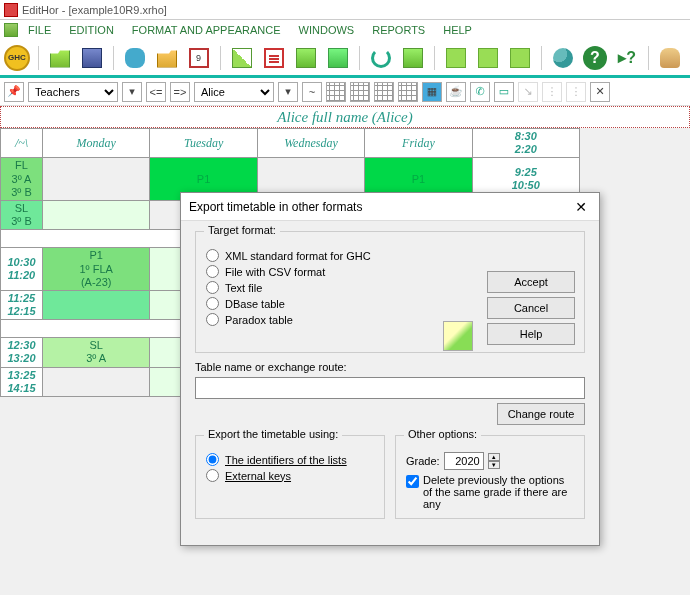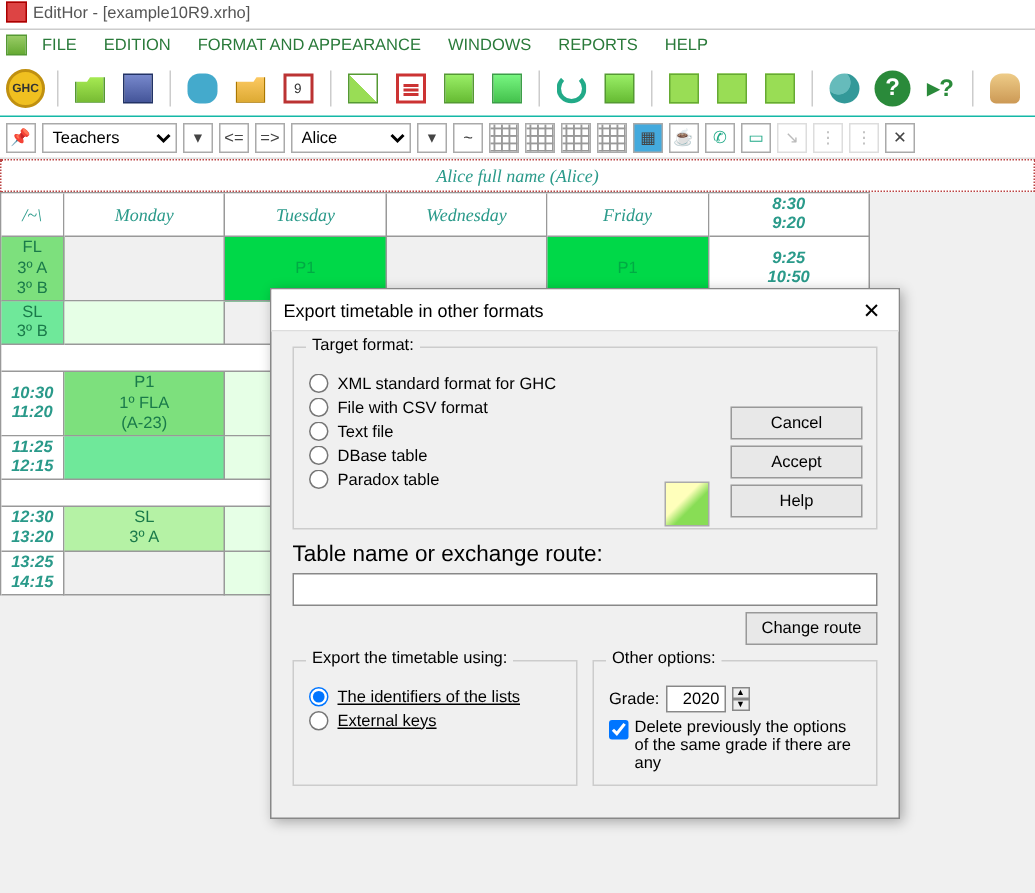--- a/index.html
+++ b/index.html
@@ -1,29 +1,29 @@
 <!DOCTYPE html>
 <html><head>
 <meta charset="utf-8">
 <style>
 * { box-sizing: border-box; margin: 0; padding: 0; font-family: "Segoe UI", Tahoma, sans-serif; font-size: 11px; }
 body { background: #f0f0f0; width: 690px; height: 595px; overflow: hidden; position: relative; }
 
 
-.titlebar { height: 20px; background: #fff; border-bottom: 1px solid #ccc; display: flex; align-items: flex-end; padding: 4px 4px; gap: 4px; }
+.titlebar { height: 20px; background: #fff; border-bottom: 1px solid #ccc; display: flex; align-items: center; padding: 4px 4px; gap: 4px; }
 .titlebar .app-icon { width: 14px; height: 14px; background: #d44; border: 1px solid #a00; }
 .titlebar .title { color: #555; }
 
 
 .menubar { height: 20px; background: #fff; display: flex; align-items: center; gap: 2px; padding: 0 4px; }
 .menubar .m-icon { width: 14px; height: 14px; background: linear-gradient(#9c6,#6a3); border: 1px solid #593; }
 .menubar .menu-item { color: #2a7a3a; padding: 2px 8px; cursor: pointer; }
 
 
-.toolbar { height: 38px; background: #fff; border-bottom: 1px solid #14b8a6; display: flex; align-items: center; padding: 0 4px; gap: 6px; }
+.toolbar { height: 38px; background: #fff; border-bottom: 3px solid #14b8a6; display: flex; align-items: center; padding: 0 4px; gap: 6px; }
 .tbtn { width: 26px; height: 26px; border: 1px solid transparent; display: flex; align-items: center; justify-content: center; cursor: pointer; }
 .tsep { width: 1px; height: 24px; background: #ccc; margin: 0 2px; }
 .ghc-btn { width: 26px; height: 26px; border-radius: 50%; background: #f0c020; border: 2px solid #c09010; display: flex; align-items: center; justify-content: center; font-size: 8px; font-weight: bold; color: #333; }
 .ico { width: 20px; height: 20px; display: inline-block; }
 .i-save { background: linear-gradient(#78c,#459); border: 1px solid #236; }
 .i-open { background: linear-gradient(#fc6,#da3); border: 1px solid #a70; clip-path: polygon(0 30%, 60% 30%, 70% 15%, 100% 15%, 100% 100%, 0 100%); }
 .i-folder { background: linear-gradient(#ae5,#7b3); border: 1px solid #593; clip-path: polygon(0 30%, 40% 30%, 50% 15%, 100% 15%, 100% 100%, 0 100%); }
 .i-cal { background: #fff; border: 2px solid #b33; position: relative; }
 .i-cal::after { content: "9"; position: absolute; top: 3px; left: 5px; font-size: 9px; color: #333; }
 .i-chart { background: linear-gradient(45deg,#9d5 50%,#fff 50%); border: 1px solid #593; }
@@ -38,21 +38,21 @@
 
 
 .selbar { height: 28px; background: #fff; border-bottom: 1px solid #ddd; display: flex; align-items: center; padding: 0 4px; gap: 4px; }
 .selbar select, .selbar .sq { height: 20px; border: 1px solid #aaa; background: #fff; font-size: 11px; }
 .selbar select { padding: 0 2px; }
 .sq { width: 20px; display: flex; align-items: center; justify-content: center; cursor: pointer; color: #444; }
 .sq.grid { background-image: linear-gradient(#999 1px, transparent 1px), linear-gradient(90deg, #999 1px, transparent 1px); background-size: 5px 5px; background-position: 2px 2px; }
 .sq.dis { color: #bbb; border-color: #ddd; }
 
 
-.namebar { height: 22px; background: #fff; border: 1px dotted #b44; display: flex; align-items: center; justify-content: center; color: #2a9a8a; font-size: 12px; font-style: italic; font-family: Georgia, serif; }
+.namebar { height: 22px; background: #fff; border: 1px dotted #b44; display: flex; align-items: center; justify-content: center; color: #2a9a8a; font-size: 15px; font-style: italic; font-family: Georgia, serif; }
 
 
 .tt { display: grid; grid-template-columns: 42px repeat(5, 1fr); border-left: 1px solid #999; border-top: 1px solid #999; width: 580px; }
 .tt > div { border-right: 1px solid #999; border-bottom: 1px solid #999; min-height: 18px; display: flex; flex-direction: column; align-items: center; justify-content: center; padding: 1px 0; line-height: 1.2; }
 .hd { background: #fff; color: #2a9a8a; font-style: italic; font-family: Georgia, serif; font-size: 12px; }
 .hd.corner { color: #2a9a8a; }
 .time { background: #fff; color: #2a9a8a; font-size: 10px; font-weight: bold; font-family: Georgia, serif; font-style: italic; }
 .cell { font-size: 10px; text-align: center; }
 .g1 { background: #7de07d; }
 .g2 { background: #b5f2a5; }
@@ -69,21 +69,21 @@
 .dlg-body { padding: 10px 14px; position: relative; height: calc(100% - 28px); }
 .group { border: 1px solid #ccc; padding: 14px 10px 8px; position: relative; margin-bottom: 8px; }
 .group > .legend { position: absolute; top: -8px; left: 8px; background: #f0f0f0; padding: 0 4px; font-size: 11px; }
 .radio-row { display: flex; align-items: center; gap: 6px; margin: 3px 0; font-size: 11px; }
 .radio-row input { margin: 0; }
 .btncol { position: absolute; right: 24px; top: 50px; display: flex; flex-direction: column; gap: 4px; }
 .wbtn { width: 88px; height: 22px; border: 1px solid #999; background: #e8e8e8; font-size: 11px; cursor: pointer; }
 .dlg-icon { position: absolute; right: 126px; top: 100px; width: 30px; height: 30px; border: 1px solid #aaa; background: linear-gradient(135deg,#ffb 40%,#8d5 60%); }
 .route-row { display: flex; gap: 6px; align-items: center; margin-top: 4px; }
 .route-row input[type=text] { flex: 1; height: 22px; border: 1px solid #888; padding: 0 4px; background: #fff; }
-.lbl { font-size: 15px; margin-bottom: 3px; display: block; }
+.lbl { font-size: 11px; margin-bottom: 3px; display: block; }
 .bottom { display: flex; gap: 10px; margin-top: 10px; }
 .bottom .group { flex: 1; }
 .grade-row { display: flex; align-items: center; gap: 4px; margin: 2px 0; }
 .grade-row input[type=text] { width: 40px; height: 18px; border: 1px solid #888; text-align: right; padding: 0 3px; }
 .spinner { display: flex; flex-direction: column; }
 .spinner div { width: 12px; height: 8px; border: 1px solid #888; background: #eee; font-size: 6px; line-height: 6px; text-align: center; cursor: pointer; }
 .chk-row { display: flex; align-items: flex-start; gap: 4px; margin-top: 4px; font-size: 10px; }
 .chk-row input { margin-top: 1px; }
 .change-route-wrap { display: flex; justify-content: flex-end; margin-top: 4px; }
 </style>
@@ -201,21 +201,21 @@
 
 <div class="tt">
   <div class="hd corner">/~\</div>
   <div class="hd">Monday</div>
   <div class="hd">Tuesday</div>
   <div class="hd">Wednesday</div>
   <div class="hd">Friday</div>
 
   <div class="time">
       <span>8:30</span>
-      <span>9:20</span>
+      <span>2:20</span>
     </div>
   <div class="cell g1 ddk">
       <span>FL</span>
       <span>3º A</span>
       <span>3º B</span>
     </div>
   <div class="cell"></div>
   <div class="cell g3">
       <span>P1</span>
     </div>
@@ -289,22 +289,22 @@
   <div class="cell"></div>
 </div>
 
 <div class="dialog">
   <div class="dlg-title">
     <span>Export timetable in other formats</span>
     <div class="dlg-close">✕</div>
   </div>
   <div class="dlg-body">
     <div class="btncol">
+      <button class="wbtn">Accept</button>
       <button class="wbtn">Cancel</button>
-      <button class="wbtn">Accept</button>
       <button class="wbtn">Help</button>
     </div>
     <div class="dlg-icon"></div>
 
     <div class="group" style="height:122px;">
       <div class="legend">Target format:</div>
       <div class="radio-row">
           <input type="radio" name="fmt" style="">
           <span>XML standard format for GHC</span>
         </div>

